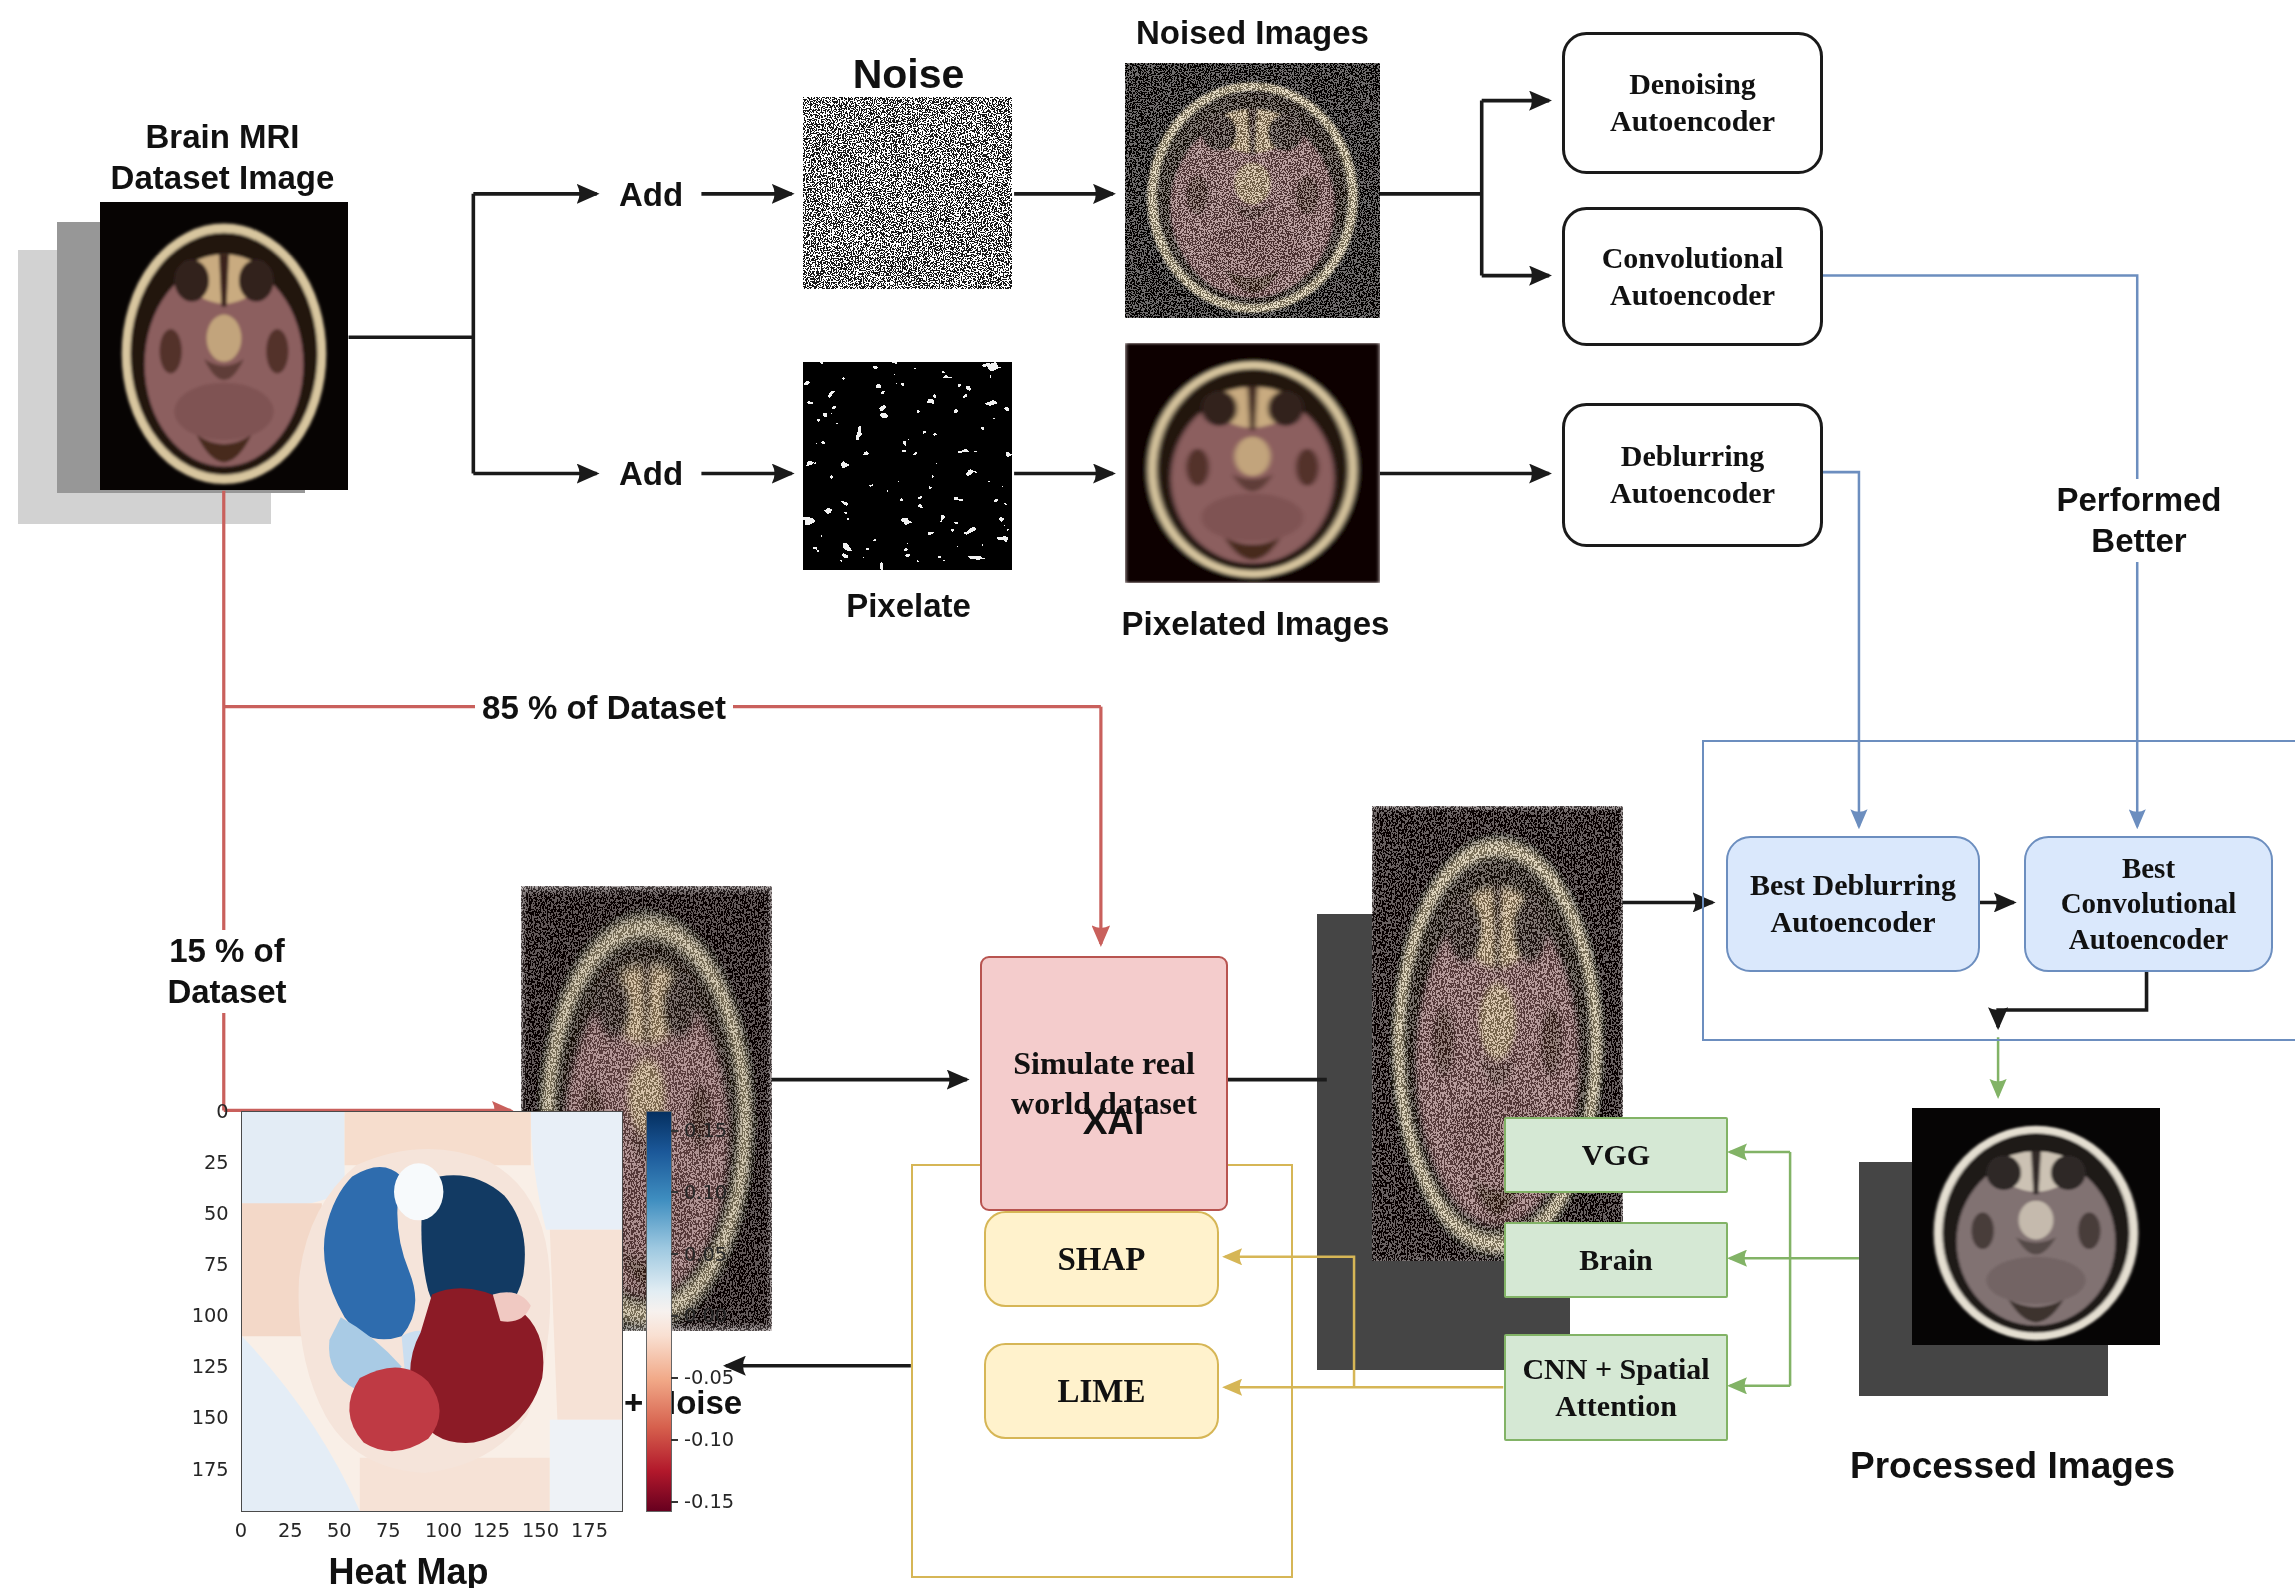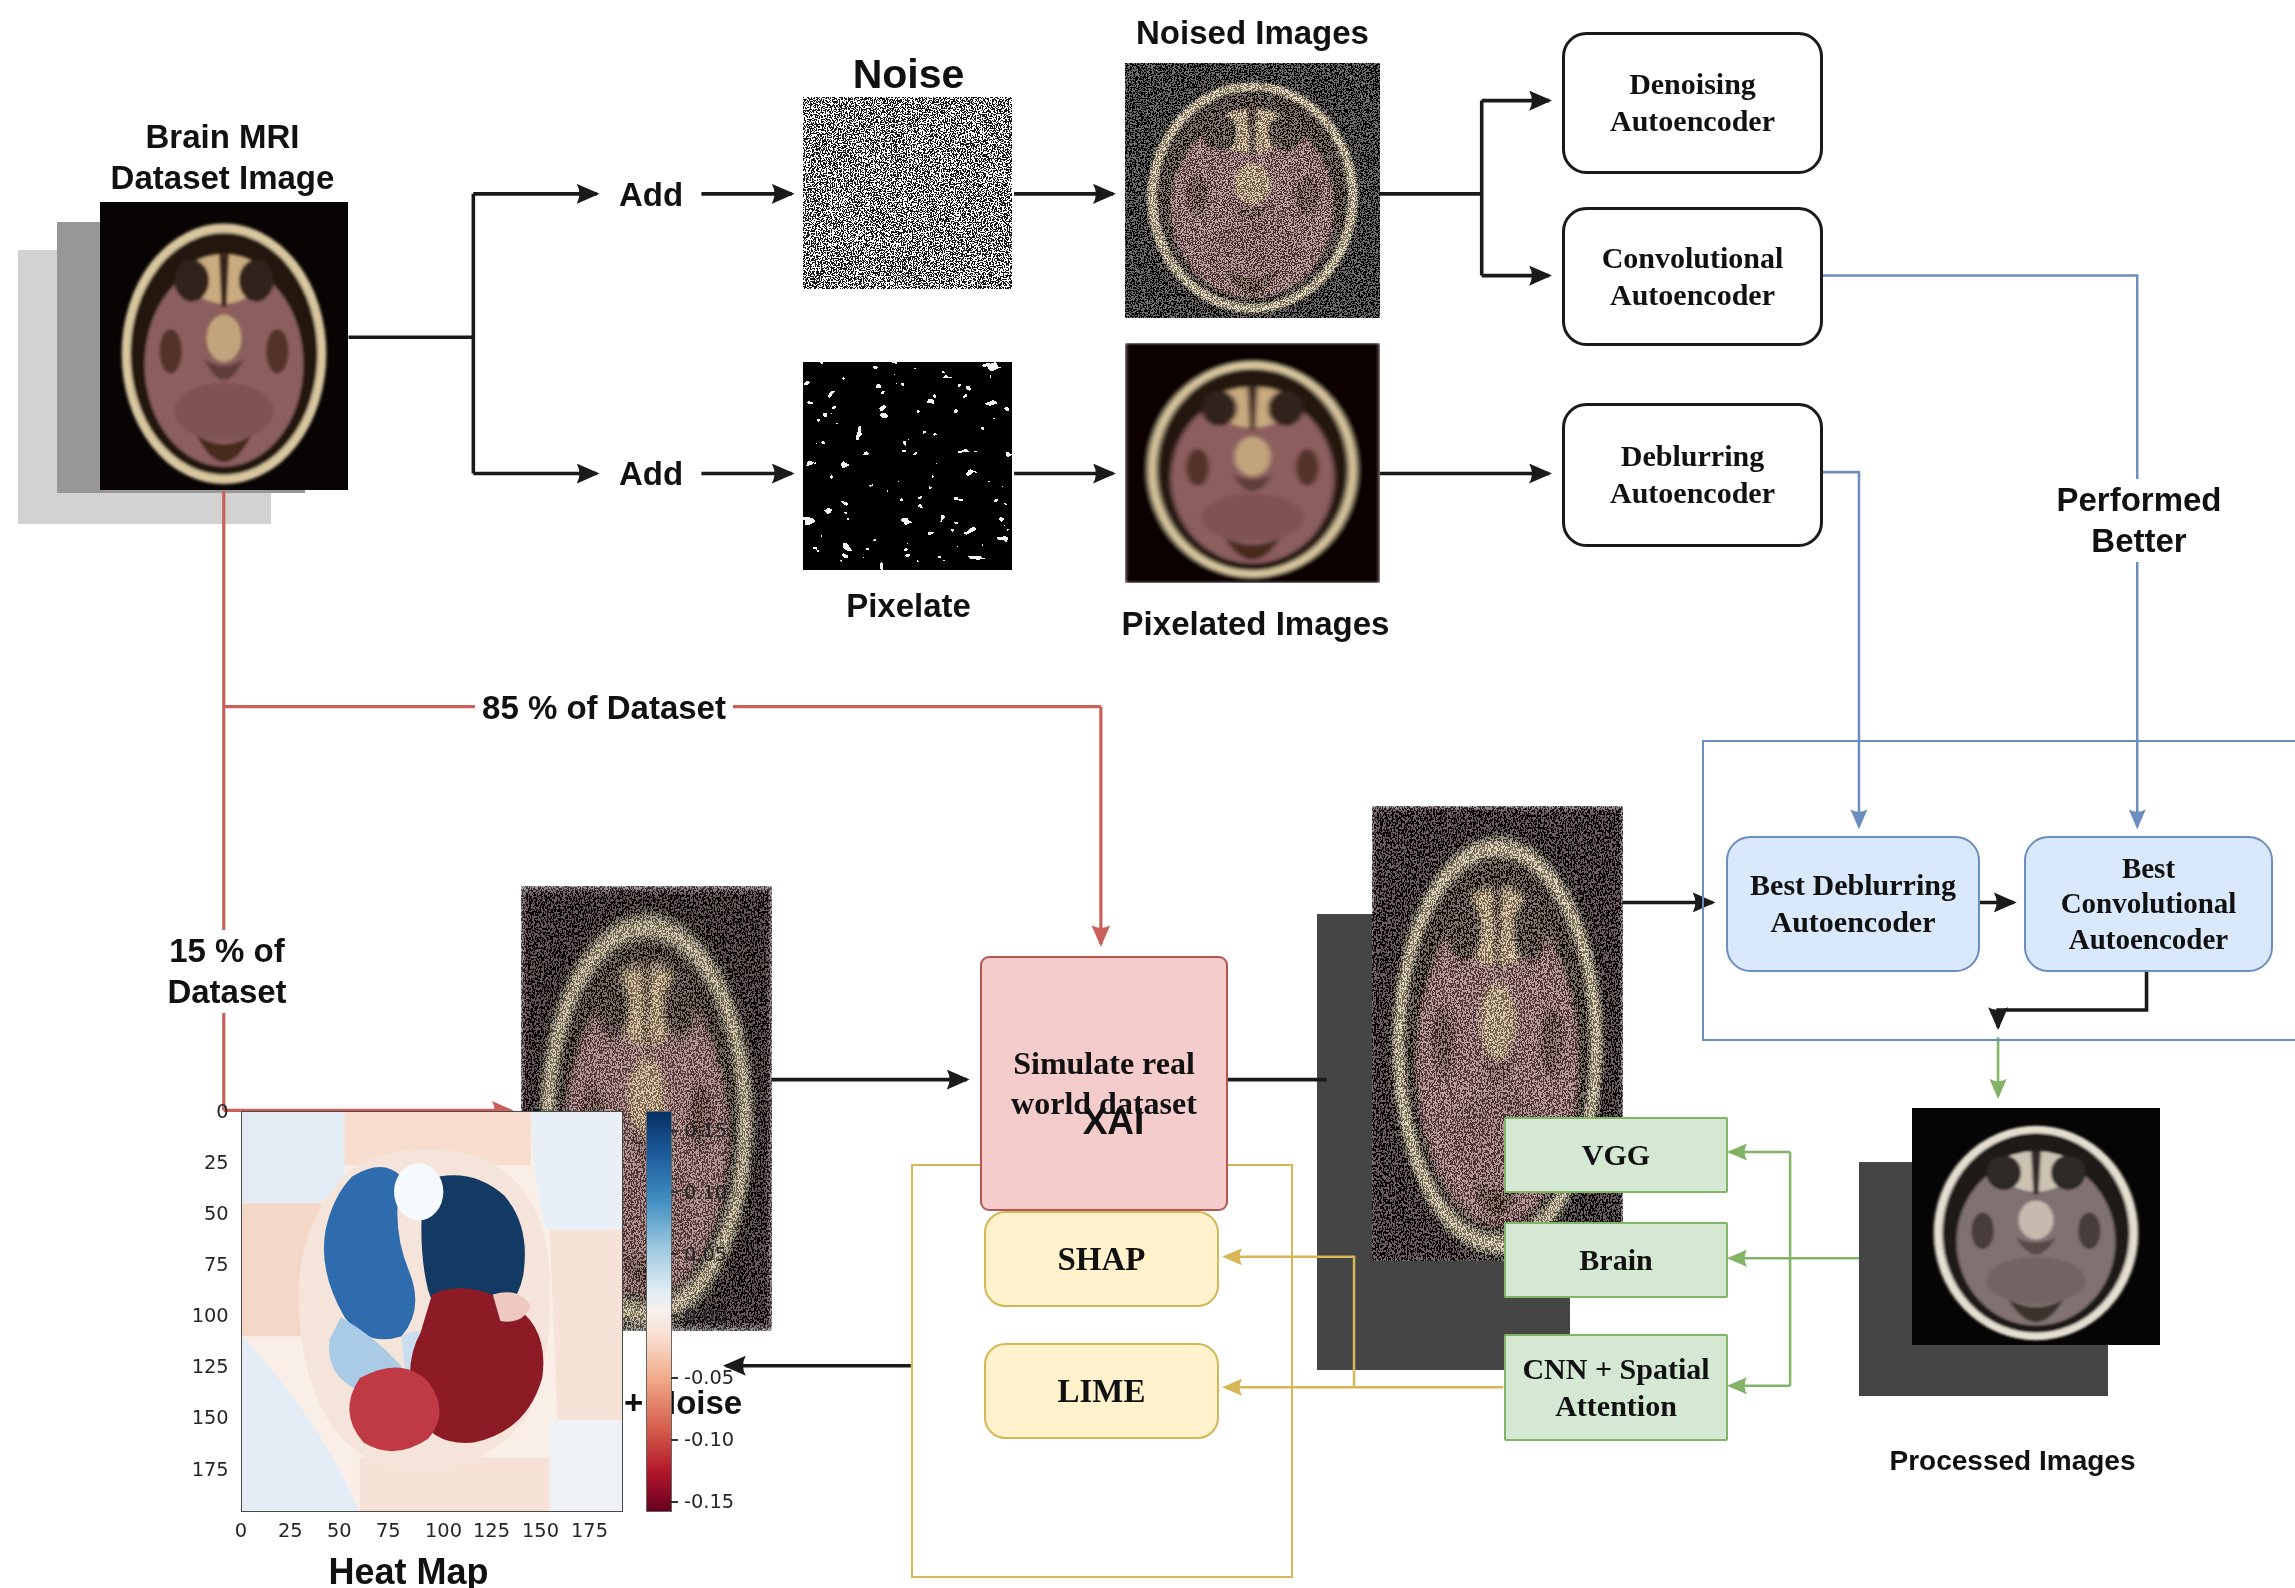--- a/index.html
+++ b/index.html
@@ -250,21 +250,21 @@
   <div class="lbl" style="left:1109px;top:11.5px;width:287px;font-size:33px;">Noised Images</div>
   <div class="lbl" style="left:801px;top:585px;width:215px;font-size:33px;">Pixelate</div>
   <div class="lbl" style="left:1105px;top:603px;width:301px;font-size:33px;">Pixelated Images</div>
   <div class="lbl bg" style="left:2029px;top:479px;width:220px;font-size:33px;">Performed
 Better</div>
   <div class="lbl bg" style="left:475px;top:687px;width:258px;font-size:33px;">85 % of Dataset</div>
   <div class="lbl bg" style="left:141px;top:930px;width:172px;font-size:33px;">15 % of
 Dataset</div>
   <div class="lbl" style="left:502px;top:1382px;width:287px;font-size:33px;">Blur + Noise</div>
   <div class="lbl" style="left:1042px;top:1099px;width:143px;font-size:37px;">XAI</div>
-  <div class="lbl" style="left:1844px;top:1443px;width:337px;font-size:28px;">Processed Images</div>
+  <div class="lbl" style="left:1844px;top:1443px;width:337px;font-size:37px;">Processed Images</div>
   <div class="lbl" style="left:258px;top:1549px;width:301px;font-size:36px;">Heat Map</div>
 
   <div id="hm-plot">
     <svg viewBox="0 0 200 210" preserveAspectRatio="none">
       <rect width="200" height="210" fill="#f9efe7"></rect>
       <path d="M0,0 H54 V42 Q28,54 0,48 Z" fill="#e3ecf5"></path>
       <path d="M54,0 H152 V28 H54 Z" fill="#f6ddcd"></path>
       <path d="M152,0 H200 V62 H160 Q152,30 152,0 Z" fill="#e8eff7"></path>
       <path d="M162,62 H200 V162 H166 Z" fill="#f6e2d6"></path>
       <path d="M0,118 V210 H62 Q40,160 0,118 Z" fill="#e4edf6"></path>

